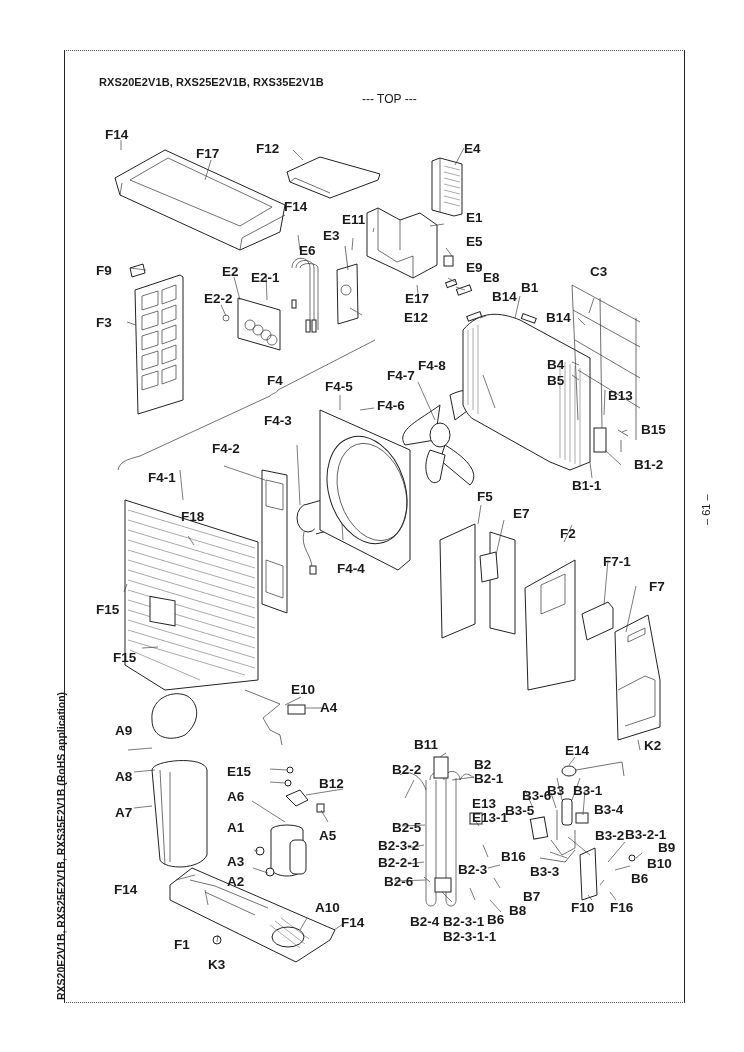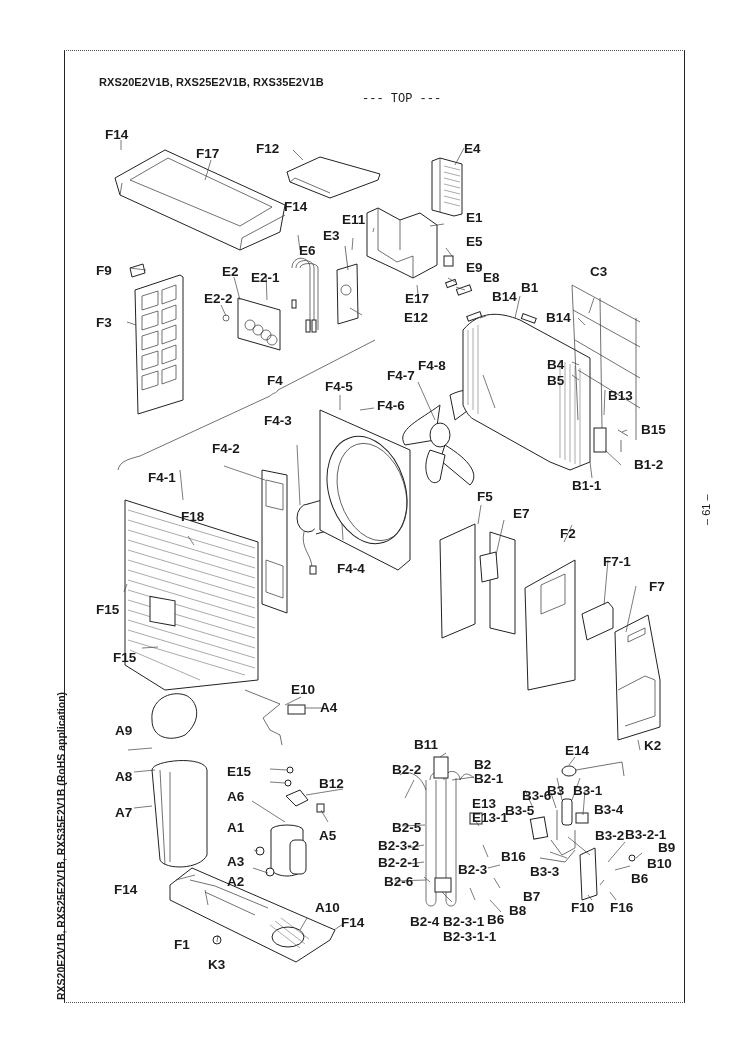--- a/index.html
+++ b/index.html
@@ -2,21 +2,21 @@
 <html><head>
 <meta charset="utf-8">
 <style>
   html, body { margin: 0; padding: 0; background: #ffffff; }
   body { width: 744px; height: 1052px; position: relative; overflow: hidden;
          font-family: "Liberation Sans", sans-serif; color: #1a1a1a; }
   .frame { position: absolute; left: 64px; top: 50px; width: 621px; height: 953px;
            border-left: 1.6px solid #222; border-right: 1.6px solid #222;
            border-top: 1px dotted #555; border-bottom: 1px dotted #555; box-sizing: border-box; }
   .title { position: absolute; left: 99px; top: 60px; font-weight: bold; font-size: 11px; letter-spacing: 0.1px; margin-top: 16px; }
-  .top-note { position: absolute; left: 362px; top: 92px; font-size: 12px; font-family: Liberation Mono, monospace; }
+  .top-note { position: absolute; left: 362px; top: 92px; font-size: 12px; }
   .side-title { position: absolute; left: 55px; top: 1000px; transform-origin: left top;
                 transform: rotate(-90deg); font-weight: bold; font-size: 10.5px; white-space: nowrap; }
   .page-num { position: absolute; left: 700px; top: 525px; transform-origin: left top;
               transform: rotate(-90deg); font-size: 11px; white-space: nowrap; }
   svg.diagram { position: absolute; left: 0; top: 0; }
   .lbl { font-family: "Liberation Sans", sans-serif; font-weight: bold; font-size: 13.5px;
          fill: #1a1a1a; transform-box: fill-box; }
   .leader { stroke: #444; stroke-width: 0.7; fill: none; }
   .part { stroke: #222; stroke-width: 1; fill: #fff; }
   .part-thin { stroke: #333; stroke-width: 0.7; fill: none; }

